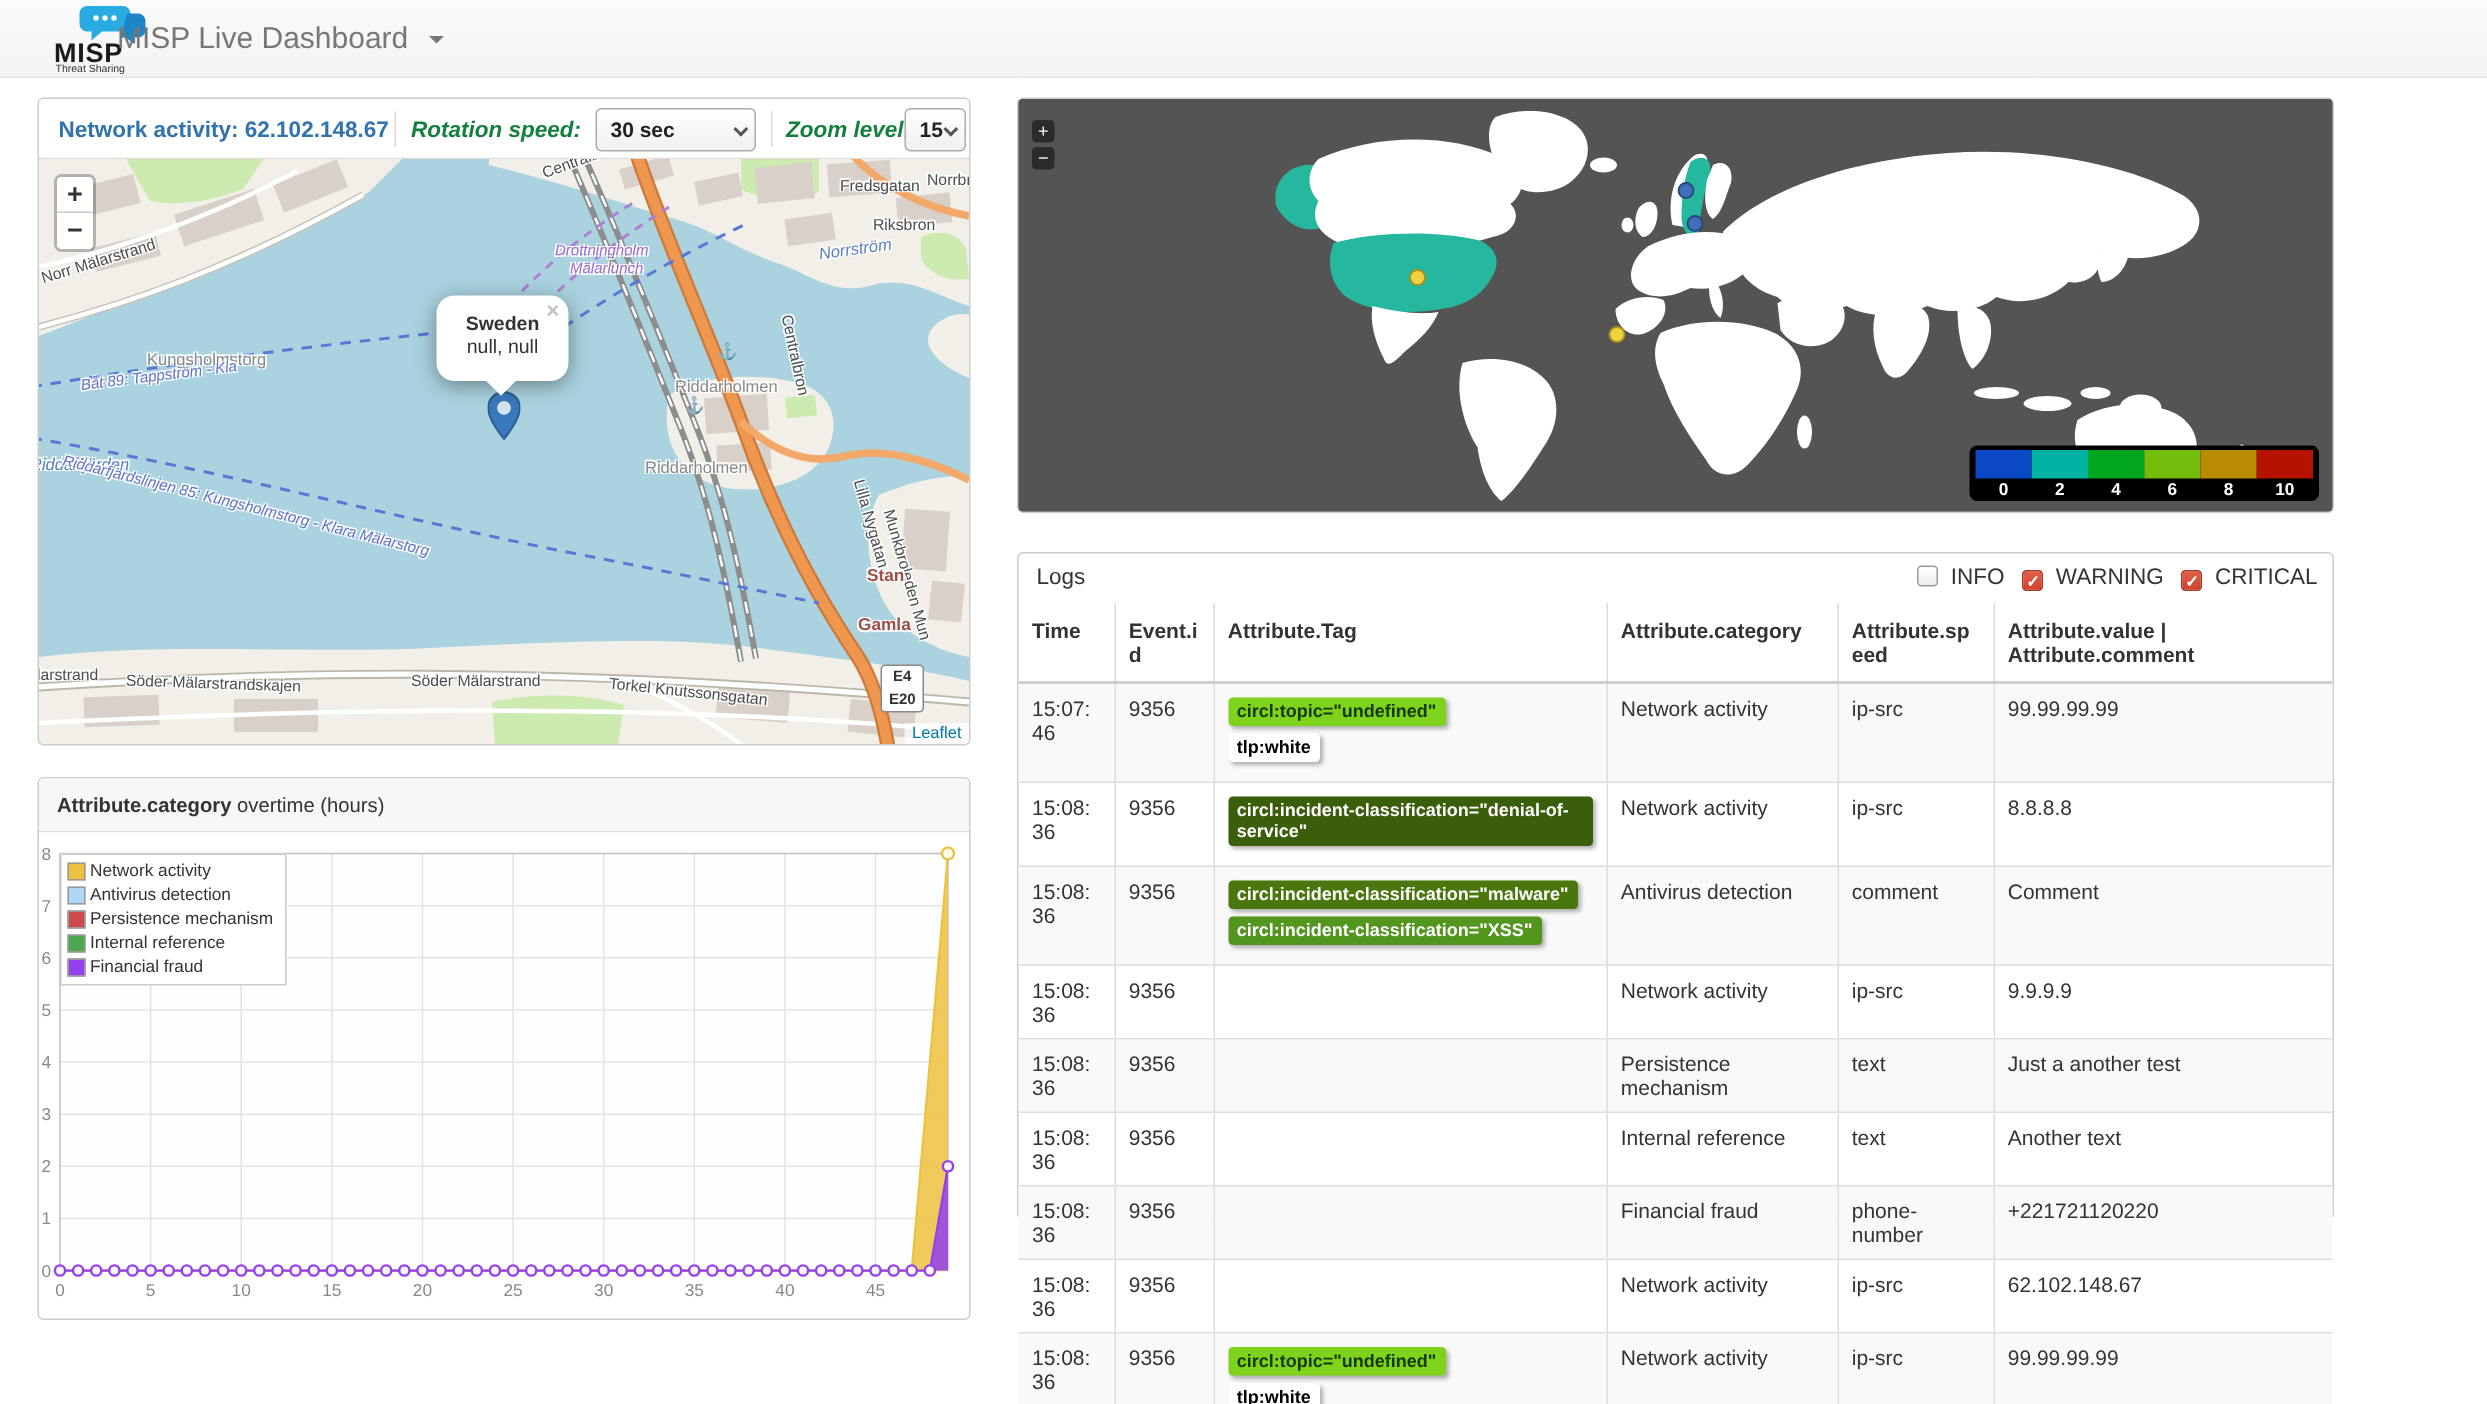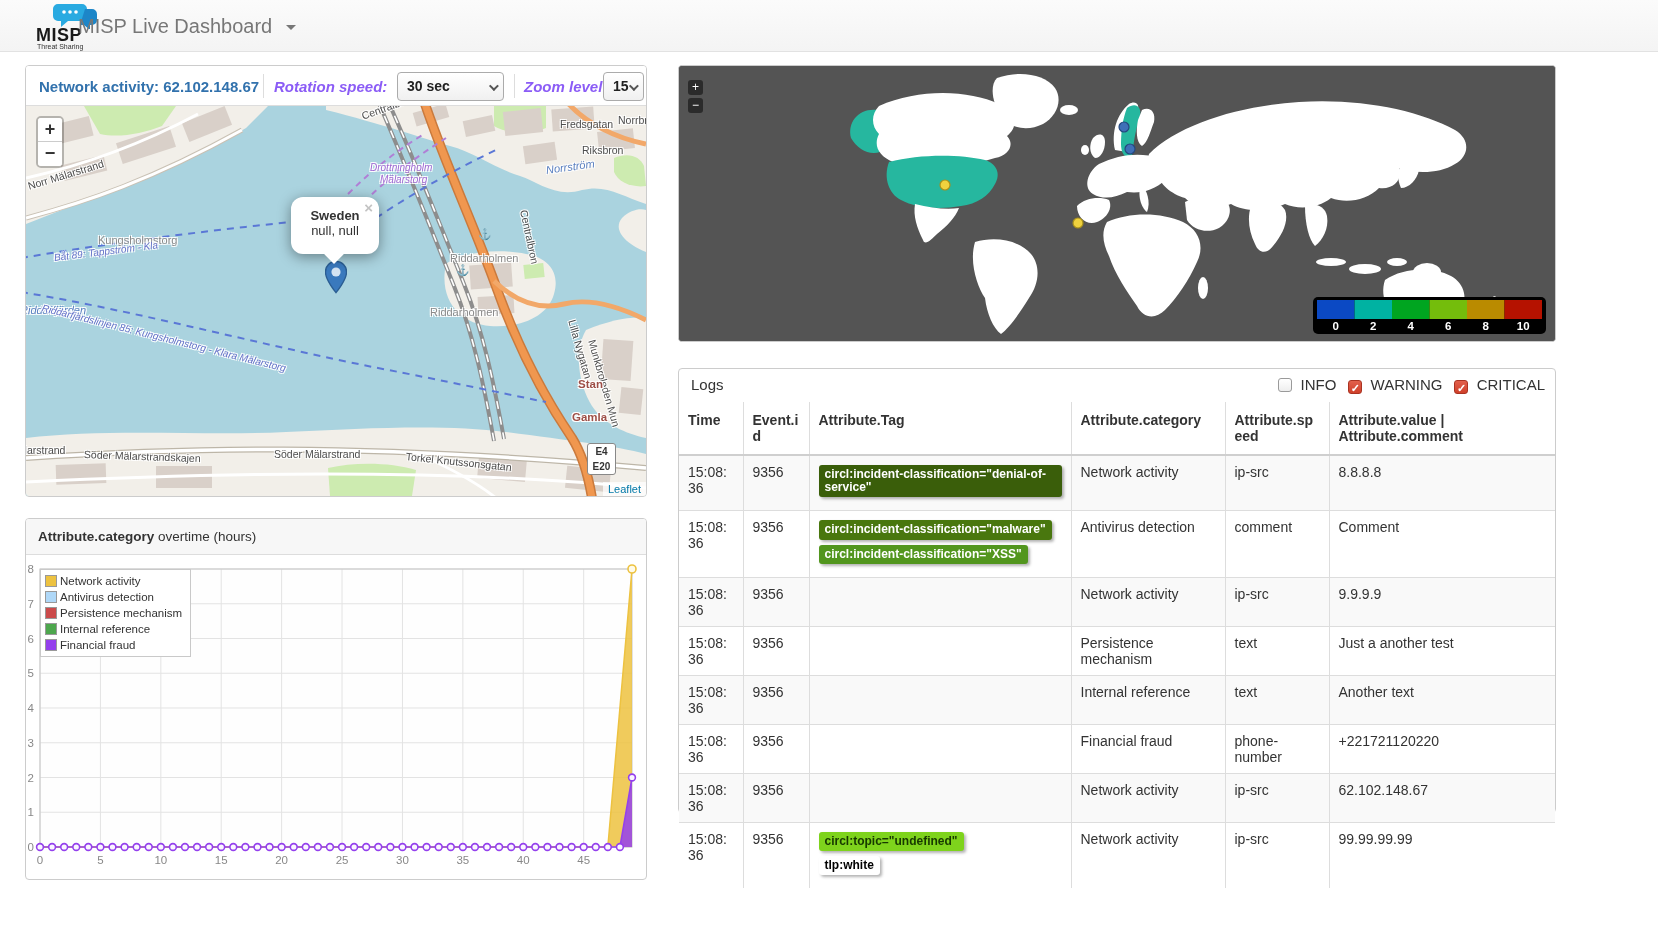--- a/index.html
+++ b/index.html
@@ -20,21 +20,21 @@
 
   
   .panel { position:absolute; background:#fff; border:1px solid #ccc; border-radius:4px; }
   .panel-heading { background:#f7f7f7; border-bottom:1px solid #ddd; border-radius:3px 3px 0 0; }
 
   
   #map-panel { left:25px; top:65px; width:622px; height:432px; }
   .map-header { position:relative; height:40px; background:#fff; border-bottom:1px solid #ddd; border-radius:3px 3px 0 0; }
   .map-title { position:absolute; left:13px; top:12px; font-size:15px; font-weight:bold; color:#3272ad; white-space:nowrap; }
   .hdr-sep { position:absolute; top:8px; width:1px; height:24px; background:#ddd; }
-  .hdr-label { position:absolute; top:12px; font-size:15px; font-style:italic; font-weight:bold; color:#8b5cf6; white-space:nowrap; }
+  .hdr-label { position:absolute; top:12px; font-size:15px; font-style:italic; font-weight:bold; color:#15803d; white-space:nowrap; }
   .fake-select { position:absolute; top:6px; height:29px; border:1px solid #ababab; border-radius:4px; background:linear-gradient(#ffffff,#f0f0f0); font-size:14px; font-weight:bold; color:#222; line-height:27px; padding-left:9px; cursor:pointer; }
   .fake-select .chev { position:absolute; right:7px; top:11px; width:7px; height:7px; border-right:2px solid #555; border-bottom:2px solid #555; transform:rotate(45deg) translateY(-2px); }
 
   .leaflet { position:absolute; left:0; top:40px; width:620px; height:390px; overflow:hidden; background:#aad3df; border-radius:0 0 3px 3px; }
   .leaflet svg.osm { position:absolute; left:0; top:0; }
   #osm-labels span { position:absolute; white-space:nowrap; transform-origin:left center;
      text-shadow:-1px -1px 0 #fff,1px -1px 0 #fff,-1px 1px 0 #fff,1px 1px 0 #fff; }
   #osm-labels .street { font-size:10.5px; color:#4d4d4d; }
   #osm-labels .water  { font-size:11px; font-style:italic; color:#597fc0; }
   #osm-labels .ferry  { font-size:10px; font-style:italic; color:#6673c9; }
@@ -207,21 +207,21 @@
     </svg>
 
     <div id="osm-labels">
         <span class="street" style="left: 336px; top: 4px; transform: rotate(-20deg);">Centralbron</span>
         <span class="street" style="left: 498px; top: 98px; transform: rotate(78deg);">Centralbron</span>
         <span class="street" style="left: 534px; top: 12px;">Fredsgatan</span>
         <span class="street" style="left: 556px; top: 38px; text-align: center;">Riksbron</span>
         <span class="street" style="left: 592px; top: 8px;">Norrbron</span>
         <span class="water" style="left: 520px; top: 58px; transform: rotate(-8deg);">Norrström</span>
         <span class="purple" style="left: 344px; top: 56px;">Drottningholm</span>
-        <span class="purple" style="left: 354px; top: 68px;">Mälarstorg</span>
+        <span class="purple" style="left: 354px; top: 68px;">Mälarlunch</span>
         <span class="street" style="left: 2px; top: 74px; transform: rotate(-17deg);">Norr Mälarstrand</span>
         <span class="area" style="left: 44px; top: 128px; padding-left: 28px;">Kungsholmstorg</span>
         <span class="ferry" style="left: 28px; top: 146px; transform: rotate(-7deg);">Båt 89: Tappström - Kla</span>
         <span class="water" style="left: -6px; top: 198px;">Riddarfjärden</span>
         <span class="ferry" style="left: 16px; top: 196px; transform: rotate(14deg);">Riddarfjärdslinjen 85: Kungsholmstorg - Klara Mälarstorg</span>
         <span class="anchor" style="left: 452px; top: 122px;">⚓</span>
         <span class="area" style="left: 424px; top: 146px;">Riddarholmen</span>
         <span class="anchor" style="left: 430px; top: 158px;">⚓</span>
         <span class="area" style="left: 404px; top: 200px;">Riddarholmen</span>
         <span class="street" style="left: 546px; top: 208px; transform: rotate(74deg);">Lilla Nygatan</span>
@@ -490,20 +490,31 @@
           <th>Time</th>
           <th>Event.id</th>
           <th>Attribute.Tag</th>
           <th>Attribute.category</th>
           <th>Attribute.speed</th>
           <th>Attribute.value | Attribute.comment</th>
         </tr>
       </thead>
     <tbody id="logs-body">
         <tr>
+          <td>15:07:46</td>
+          <td>9356</td>
+          <td>
+            <div class="chipline"><span class="chip" style="background: rgb(126, 211, 28); color: rgb(23, 56, 0);">circl:topic="undefined"</span></div>
+            <div class="chipline"><span class="chip" style="background: rgb(255, 255, 255); color: rgb(0, 0, 0);">tlp:white</span></div>
+          </td>
+          <td>Network activity</td>
+          <td>ip-src</td>
+          <td>99.99.99.99</td>
+        </tr>
+        <tr>
           <td>15:08:36</td>
           <td>9356</td>
           <td>
             <div class="chipline"><span class="chip" style="background: rgb(58, 94, 10); color: rgb(255, 255, 255);">circl:incident-classification="denial-of-service"</span></div>
           </td>
           <td>Network activity</td>
           <td>ip-src</td>
           <td>8.8.8.8</td>
         </tr>
         <tr>

